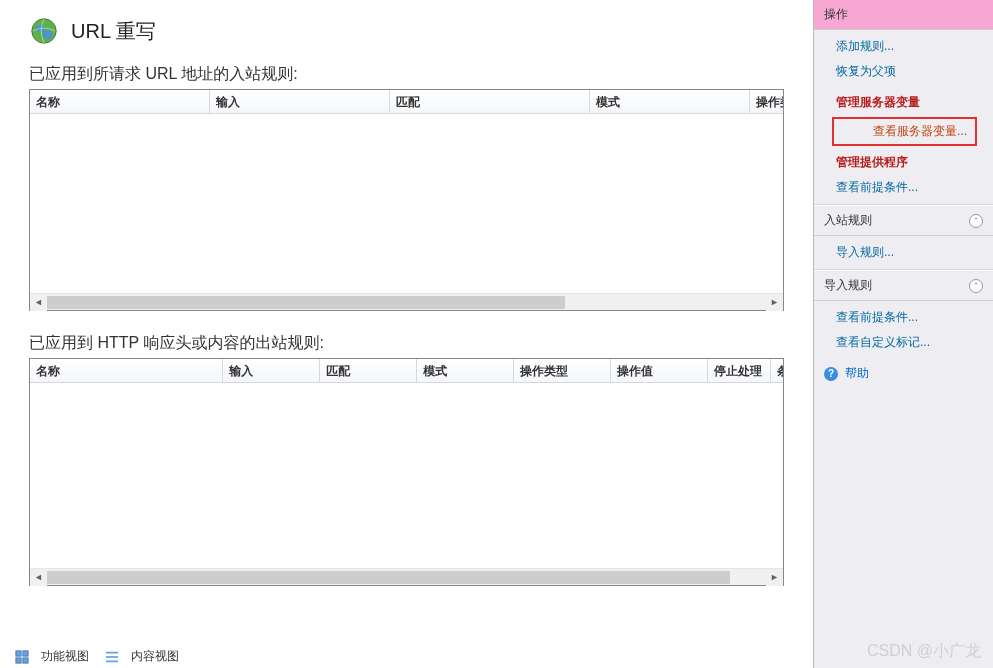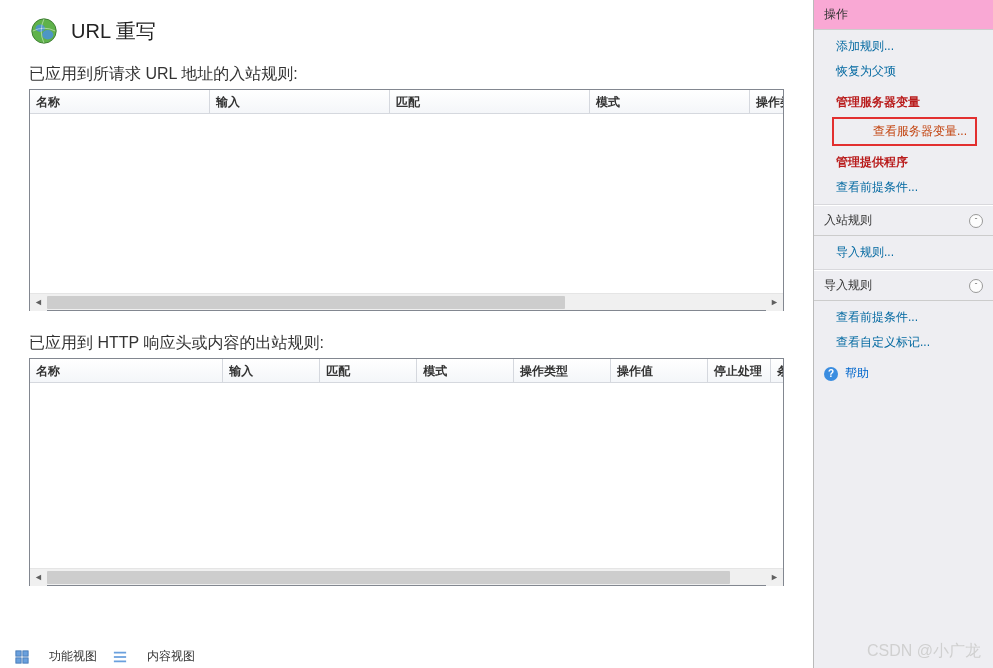--- a/index.html
+++ b/index.html
@@ -224,21 +224,21 @@
       bottom: 0px;
       display: flex;
       gap: 6px;
       align-items: center;
       font-size: 12px;
       color: #333;
     }
     .tab-item {
       display: flex;
       align-items: center;
-      gap: 20px;
+      gap: 12px;
       padding: 3px 5px;
       cursor: pointer;
     }
     .tab-icon {
       width: 14px;
       height: 14px;
     }
   </style>
 </head>
 <body>

